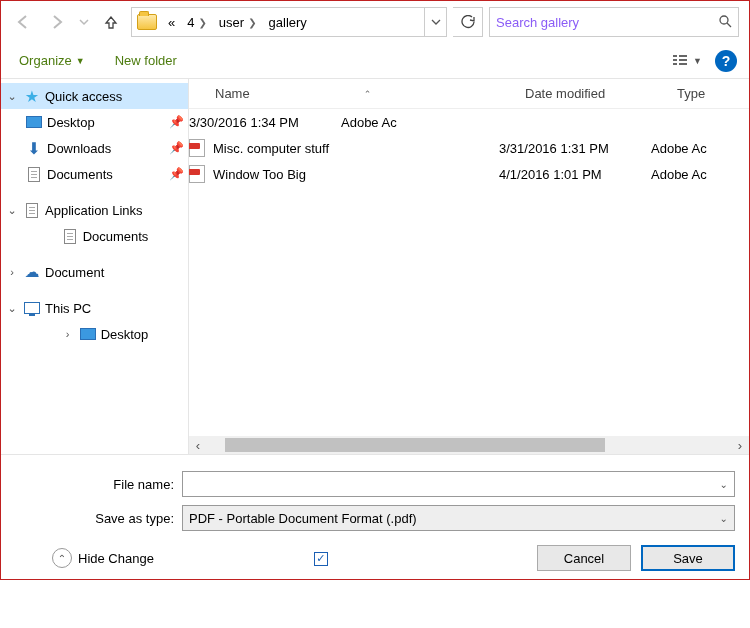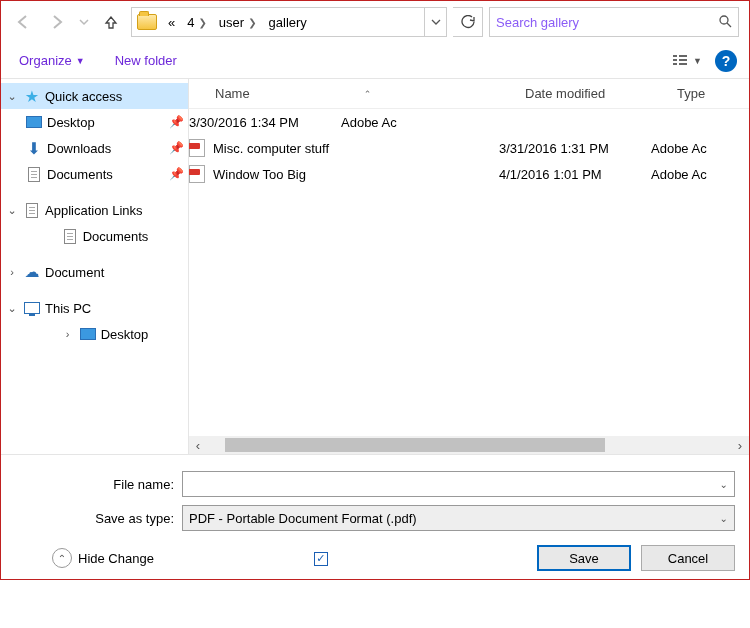--- a/index.html
+++ b/index.html
@@ -30,21 +30,21 @@
   .addr .crumb{padding:2px 6px;display:flex;align-items:center;gap:4px;}
   .addr .crumb .sep{color:#666;font-size:10px;}
   .addr .drop{width:22px;border-left:1px solid #ccc;height:100%;display:flex;align-items:center;justify-content:center;color:#555;}
   .refresh{width:30px;height:30px;border:1px solid #ccc;border-left:none;display:flex;align-items:center;justify-content:center;}
   .search{width:250px;height:30px;border:1px solid #ccc;display:flex;align-items:center;padding:0 6px;color:#8b5cf6;}
   .search .mag{margin-left:auto;color:#555;}
   .toolbar{
     height:36px;display:flex;align-items:center;gap:18px;padding:0 12px;
     background:#fff;border-bottom:1px solid #e5e5e5;
   }
-  .tool{color:#6d28d9;display:flex;align-items:center;gap:4px;padding:4px 6px;}
+  .tool{color:#4d7c0f;display:flex;align-items:center;gap:4px;padding:4px 6px;}
   .tool .dd{font-size:9px;}
   .tool-right{margin-left:auto;display:flex;align-items:center;gap:10px;}
   .view-btn{display:flex;align-items:center;gap:4px;color:#555;padding:2px;border:1px solid transparent;}
   .help{width:22px;height:22px;border-radius:50%;background:#0067c0;color:#fff;display:flex;align-items:center;justify-content:center;font-weight:bold;font-size:14px;}
   .body{flex:1;display:flex;min-height:0;border-bottom:1px solid #e5e5e5;}
   .tree{
     width:188px;border-right:1px solid #e5e5e5;overflow-y:auto;padding:4px 0;
     user-select:none;
   }
   .node{display:flex;align-items:center;gap:4px;height:26px;padding:0 4px;}
@@ -316,23 +316,23 @@
     </div>
     <div class="footer">
       <div class="hide-folders">
         <div class="hf-circ">⌃</div>
         <span>Hide Change</span>
       </div>
       <div class="auto-ext">
         <div class="cb">✓</div>
       </div>
       <div class="btns">
+        <div class="btn">
+            <span>Cancel</span>
+          </div>
         <div class="btn primary">
             <span>Save</span>
           </div>
-        <div class="btn">
-            <span>Cancel</span>
-          </div>
       </div>
     </div>
   </div>
 
 </div>
 
 </body></html>

